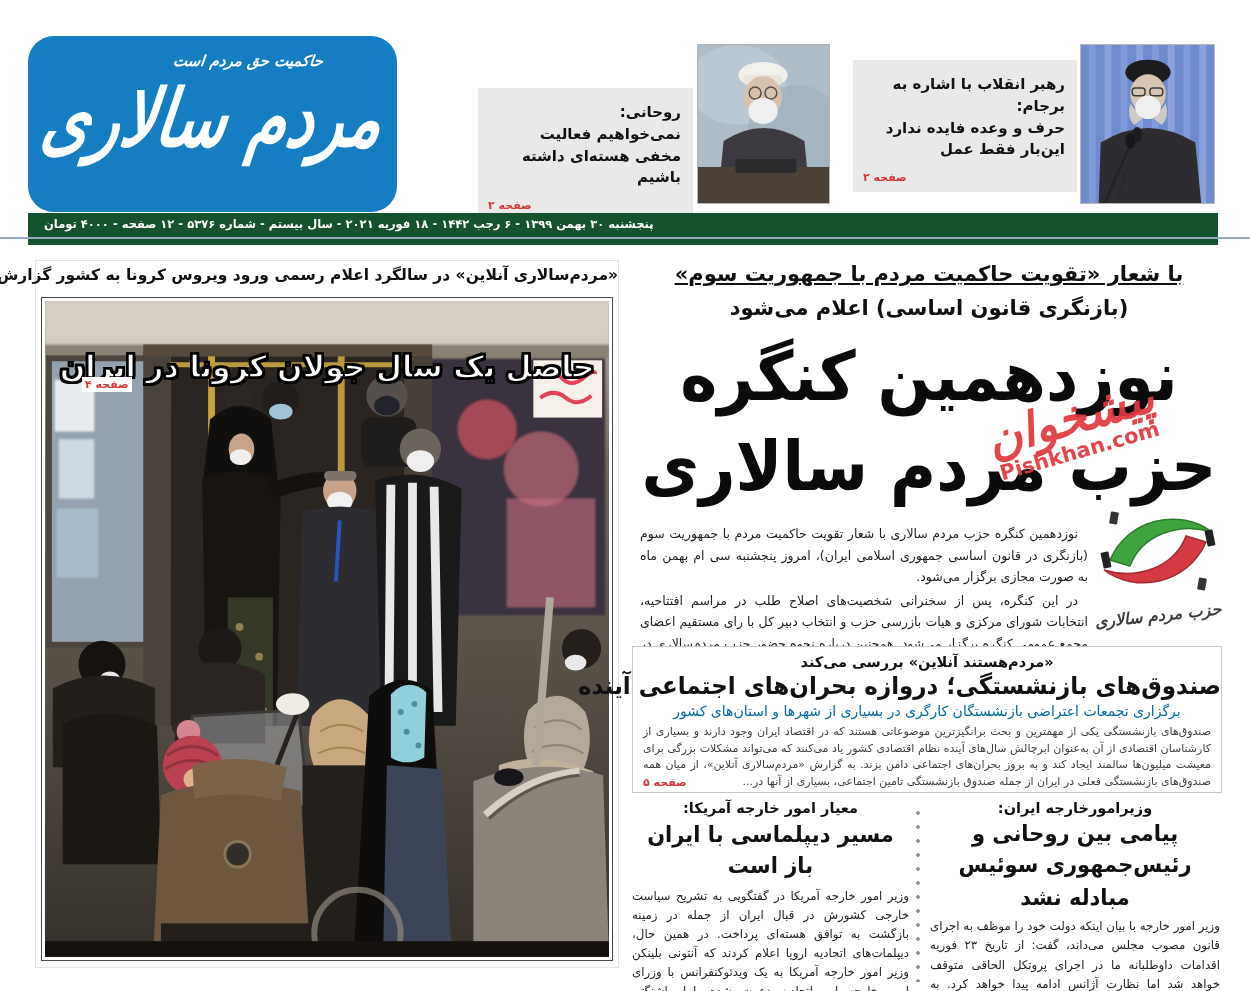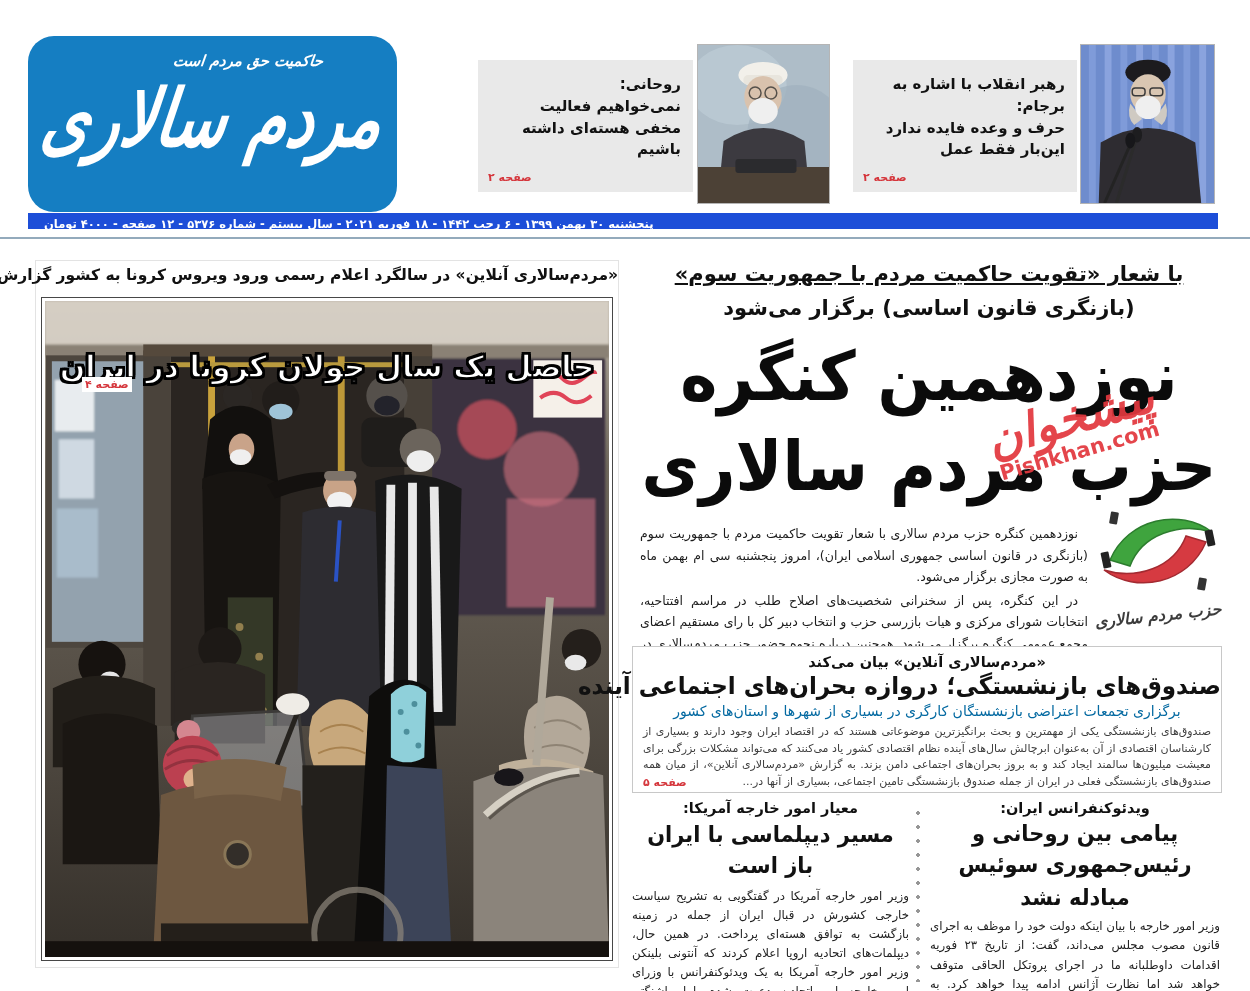--- a/index.html
+++ b/index.html
@@ -14,33 +14,33 @@
   .logo-title { position:absolute; top:46px; left:0; right:0; text-align:center;
     color:#fff; font-size:62px; font-weight:bold; font-style:italic;
     transform:skewX(-8deg) scaleY(1.28); transform-origin:center; white-space:nowrap; }
 
   
   .quote-box { position:absolute; top:44px; height:160px; }
   .qb-rouhani { left:478px; width:352px; }
   .qb-leader  { left:853px; width:292px; }
   .qb-text { position:absolute; top:16px; left:0; height:132px; background:#e9e9e9;
     padding:14px 12px 6px 12px; }
-  .qb-rouhani .qb-text { width:215px; }
+  .qb-rouhani .qb-text { width:215px;margin-top:28px; }
   .qb-leader  .qb-text { width:224px; }
   .qb-kicker { font-size:15px; font-weight:bold; line-height:1.45; }
   .qb-quote  { font-size:15px; font-weight:bold; line-height:1.45; }
   .qb-photo { position:absolute; top:0; bottom:0; border:1px solid #b5b5b5; overflow:hidden; }
   .qb-rouhani .qb-photo { left:219px; width:133px; }
   .qb-leader  .qb-photo { left:227px; width:135px; }
   .page-ref { color:#d5363c; font-size:11px; font-weight:bold; }
   .qb-ref { position:absolute; bottom:8px; left:10px; }
 
   
-  .date-bar { position:absolute; left:28px; top:213px; width:1190px; height:16px;
-    background:#1d4ed8; }
+  .date-bar { position:absolute; left:28px; top:213px; width:1190px; height:32px;
+    background:#14532d; }
   .date-text { position:absolute; left:16px; top:0; height:22px; line-height:22px;
     color:#fff; font-size:11.5px; font-weight:bold; white-space:nowrap; direction:rtl; }
   .date-rule { position:absolute; left:0; top:237px; width:1250px; height:2px; background:#93aabc; }
 
   
   .lead-story { position:absolute; left:35px; top:260px; width:584px; height:708px;
     border:1px solid #e3e3e3; background:#fff; }
   .lead-kicker { position:absolute; top:5px; left:0; right:0; text-align:center;
     font-size:15.5px; font-weight:bold; white-space:nowrap; }
   .lead-photo { position:absolute; top:36px; left:5px; right:5px; height:664px;
@@ -286,21 +286,21 @@
       <path d="M452 524 q44 -40 92 -44" stroke="#5c564e" stroke-width="3" fill="none"></path>
       <ellipse cx="472" cy="482" rx="15" ry="9" fill="#18161a"></ellipse>
       <rect x="0" y="648" width="574" height="16" fill="#15110e"></rect>
     </svg>
   </div>
   <div class="outline-h lead-h2">حاصل یک سال جولان کرونا در ایران</div>
   <div class="page-ref lead-ref">صفحه ۴</div>
 </div>
 
 <div class="congress-kicker ck1">با شعار «تقویت حاکمیت مردم با جمهوریت سوم»</div>
-<div class="congress-kicker ck2">(بازنگری قانون اساسی) برگزار می‌شود</div>
+<div class="congress-kicker ck2">(بازنگری قانون اساسی) اعلام می‌شود</div>
 <div class="congress-h ch1">نوزدهمین کنگره</div>
 <div class="congress-h ch2">حزب مردم سالاری</div>
 
 <div class="watermark">
   <div class="wm-fa">پیشخوان</div>
   <div class="wm-en">Pishkhan.com</div>
 </div>
 
 <div class="congress-body">
   <p>نوزدهمین کنگره حزب مردم سالاری با شعار تقویت حاکمیت مردم با جمهوریت سوم (بازنگری در قانون اساسی جمهوری اسلامی ایران)، امروز پنجشنبه سی ام بهمن ماه به صورت مجازی برگزار می‌شود.</p>
@@ -315,29 +315,29 @@
     <path d="M112 42 C94 84 42 94 10 70 C42 80 80 68 92 36 Z" fill="#d63a41" stroke="#a32a31" stroke-width="1.5"></path>
     <rect x="8" y="52" width="8" height="16" rx="1" fill="#222" transform="rotate(-12 12 60)"></rect>
     <rect x="112" y="30" width="8" height="16" rx="1" fill="#222" transform="rotate(-12 116 38)"></rect>
     <rect x="104" y="78" width="8" height="12" rx="1" fill="#333" transform="rotate(10 108 84)"></rect>
     <rect x="16" y="12" width="8" height="12" rx="1" fill="#333" transform="rotate(10 20 18)"></rect>
   </svg>
   <div class="emblem-caption">حزب مردم سالاری</div>
 </div>
 
 <div class="pension-box">
-  <div class="pb-kicker">«مردم‌سالاری آنلاین» بیان می‌کند</div>
+  <div class="pb-kicker">«مردم‌هستند آنلاین» بررسی می‌کند</div>
   <div class="pb-head">صندوق‌های بازنشستگی؛ دروازه بحران‌های اجتماعی آینده</div>
   <div class="pb-sub">برگزاری تجمعات اعتراضی بازنشستگان کارگری در بسیاری از شهرها و استان‌های کشور</div>
   <div class="pb-body">صندوق‌های بازنشستگی یکی از مهمترین و بحث برانگیزترین موضوعاتی هستند که در اقتصاد ایران وجود دارند و بسیاری از کارشناسان اقتصادی از آن به‌عنوان ابرچالش سال‌های آینده نظام اقتصادی کشور یاد می‌کنند که می‌تواند مشکلات بزرگی برای معیشت میلیون‌ها سالمند ایجاد کند و به بروز بحران‌های اجتماعی دامن بزند. به گزارش «مردم‌سالاری آنلاین»، از میان همه صندوق‌های بازنشستگی فعلی در ایران از جمله صندوق بازنشستگی تامین اجتماعی، بسیاری از آنها در...</div>
   <div class="page-ref pb-ref">صفحه ۵</div>
 </div>
 
 <div class="article art-iran">
-  <div class="art-kicker">ویدئوکنفرانس ایران:</div>
+  <div class="art-kicker">وزیرامورخارجه ایران:</div>
   <div class="art-head">پیامی بین روحانی و رئیس‌جمهوری سوئیس مبادله نشد</div>
   <div class="art-body">وزیر امور خارجه با بیان اینکه دولت خود را موظف به اجرای قانون مصوب مجلس می‌داند، گفت: از تاریخ ۲۳ فوریه اقدامات داوطلبانه ما در اجرای پروتکل الحاقی متوقف خواهد شد اما نظارت آژانس ادامه پیدا خواهد کرد. به گزارش ایرنا، «محمد جواد ظریف» در حاشیه جلسه هیات دولت در پاسخ به سوالی درباره معیار ایران برای لغو موثر تحریم‌ها و اینکه آیا تا پنجم اسفند تحول مهمی درباره برجام رخ می‌دهد...</div>
 
 </div>
 
 <div class="dotted-divider"></div>
 
 <div class="article art-us">
   <div class="art-kicker">معیار امور خارجه آمریکا:</div>
   <div class="art-head">مسیر دیپلماسی با ایران باز است</div>

